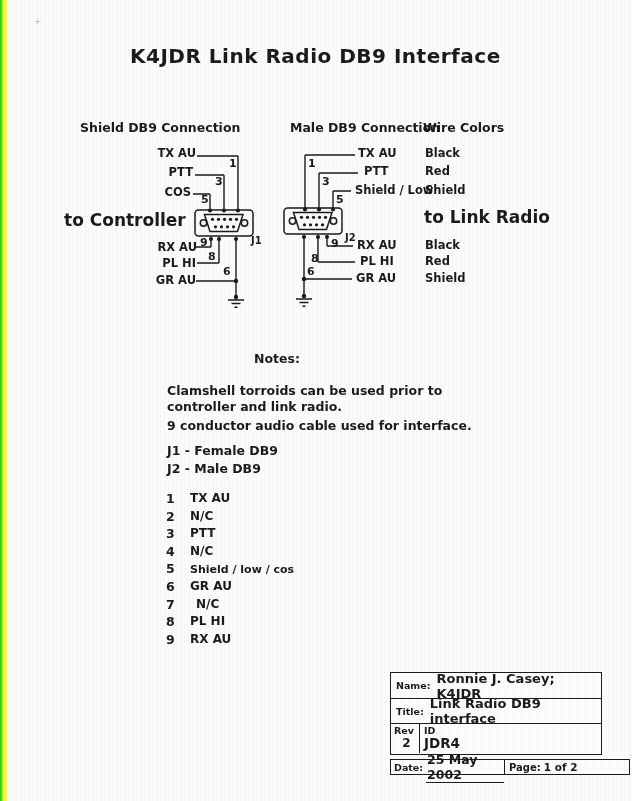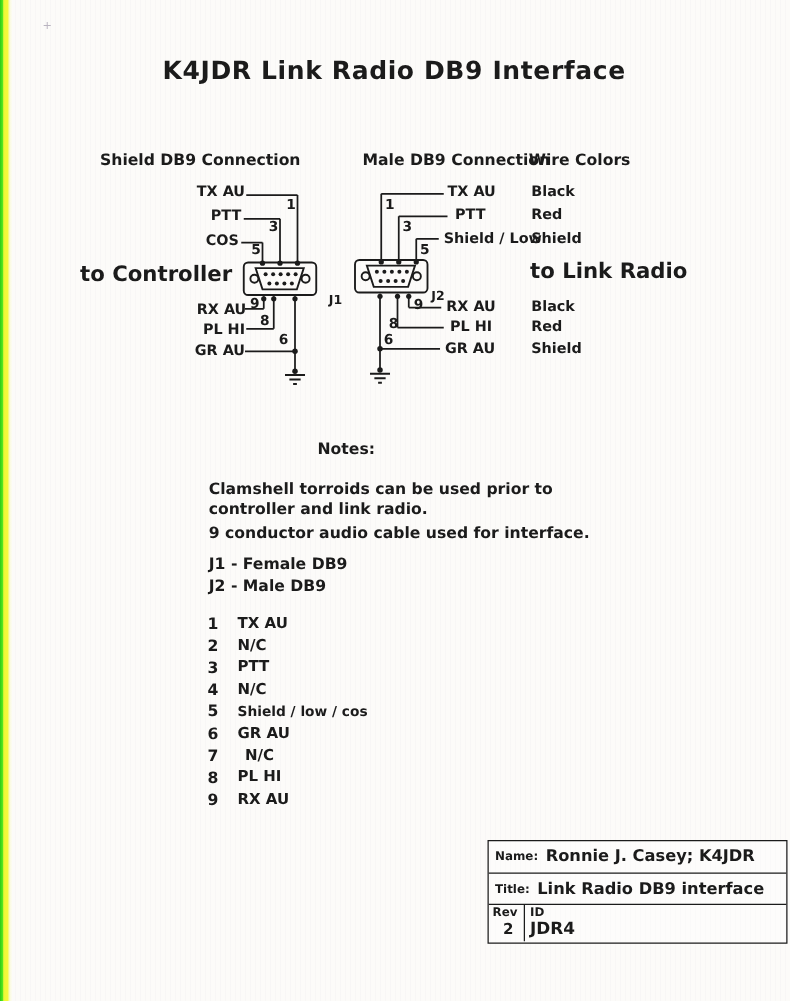--- a/index.html
+++ b/index.html
@@ -26,21 +26,21 @@
 
   .notes-line{font-size:12.5px;font-weight:bold;}
 
   .pinout{position:absolute;left:166px;top:491px;}
   .pin-row{display:flex;height:17.6px;align-items:flex-start;}
   .pn{width:24px;font-size:12.5px;font-weight:bold;}
   .ps{font-size:12px;font-weight:bold;}
   .pin-row:nth-child(5) .ps{font-size:11px;padding-top:2px;}
   .pin-row:nth-child(7) .ps{margin-left:6px;}
 
-  .tb-main{position:absolute;left:390px;top:672px;width:240px;height:83px;
+  .tb-main{position:absolute;left:390px;top:672px;width:212px;height:83px;
     border:1.6px solid #1b1b1b;box-sizing:border-box;background:rgba(255,255,255,.35);}
   .tb-row{display:flex;align-items:center;box-sizing:border-box;padding-left:5px;gap:6px;}
   .tb-row1{height:26px;border-bottom:1.4px solid #1b1b1b;}
   .tb-row2{height:25px;border-bottom:1.4px solid #1b1b1b;}
   .tb-row3{height:29px;display:flex;padding:0;}
   .tb-small{font-size:9.5px;font-weight:bold;}
   .tb-big{font-size:13px;font-weight:bold;}
   .rev-cell{width:29px;border-right:1.4px solid #1b1b1b;box-sizing:border-box;
     display:flex;flex-direction:column;align-items:flex-start;padding:1px 0 0 3px;}
   .rev-val{font-size:12px;font-weight:bold;align-self:center;margin-top:0px;}
@@ -157,21 +157,21 @@
   <div class="lbl sig right-align" style="left:146px;top:274px;width:50px;">GR AU</div>
 
   <div class="lbl num" style="left:229px;top:158px;">1</div>
   <div class="lbl num" style="left:215px;top:176px;">3</div>
   <div class="lbl num" style="left:201px;top:194px;">5</div>
   <div class="lbl num" style="left:200px;top:237px;">9</div>
   <div class="lbl num" style="left:208px;top:251px;">8</div>
   <div class="lbl num" style="left:223px;top:266px;">6</div>
 
   <div class="lbl side" style="left:64px;top:211px;">to Controller</div>
-  <div class="lbl jlab" style="left:263px;top:235px;">J1</div>
+  <div class="lbl jlab" style="left:251px;top:235px;">J1</div>
 
   <div class="lbl sig" style="left:358px;top:147px;">TX AU</div>
   <div class="lbl sig" style="left:364px;top:165px;">PTT</div>
   <div class="lbl sig" style="left:355px;top:184px;">Shield / Low</div>
   <div class="lbl sig" style="left:357px;top:239px;">RX AU</div>
   <div class="lbl sig" style="left:360px;top:255px;">PL HI</div>
   <div class="lbl sig" style="left:356px;top:272px;">GR AU</div>
 
   <div class="lbl wc" style="left:425px;top:147px;">Black</div>
   <div class="lbl wc" style="left:425px;top:165px;">Red</div>
@@ -249,14 +249,24 @@
       <div class="rev-cell">
         <span class="tb-small">Rev</span>
         <span class="rev-val">2</span>
       </div>
       <div class="id-cell">
         <span class="tb-small">ID</span>
         <span class="id-val">JDR4</span>
       </div>
     </div>
   </div>
+  <div class="tb-date">
+    <div class="date-cell">
+      <span class="tb-small">Date:</span>
+      <span class="date-val">25 May 2002</span>
+    </div>
+    <div class="page-cell">
+      <span class="page-lbl">Page:</span>
+      <span class="page-val">1 of 2</span>
+    </div>
+  </div>
 
 </div>
 
 </body></html>

